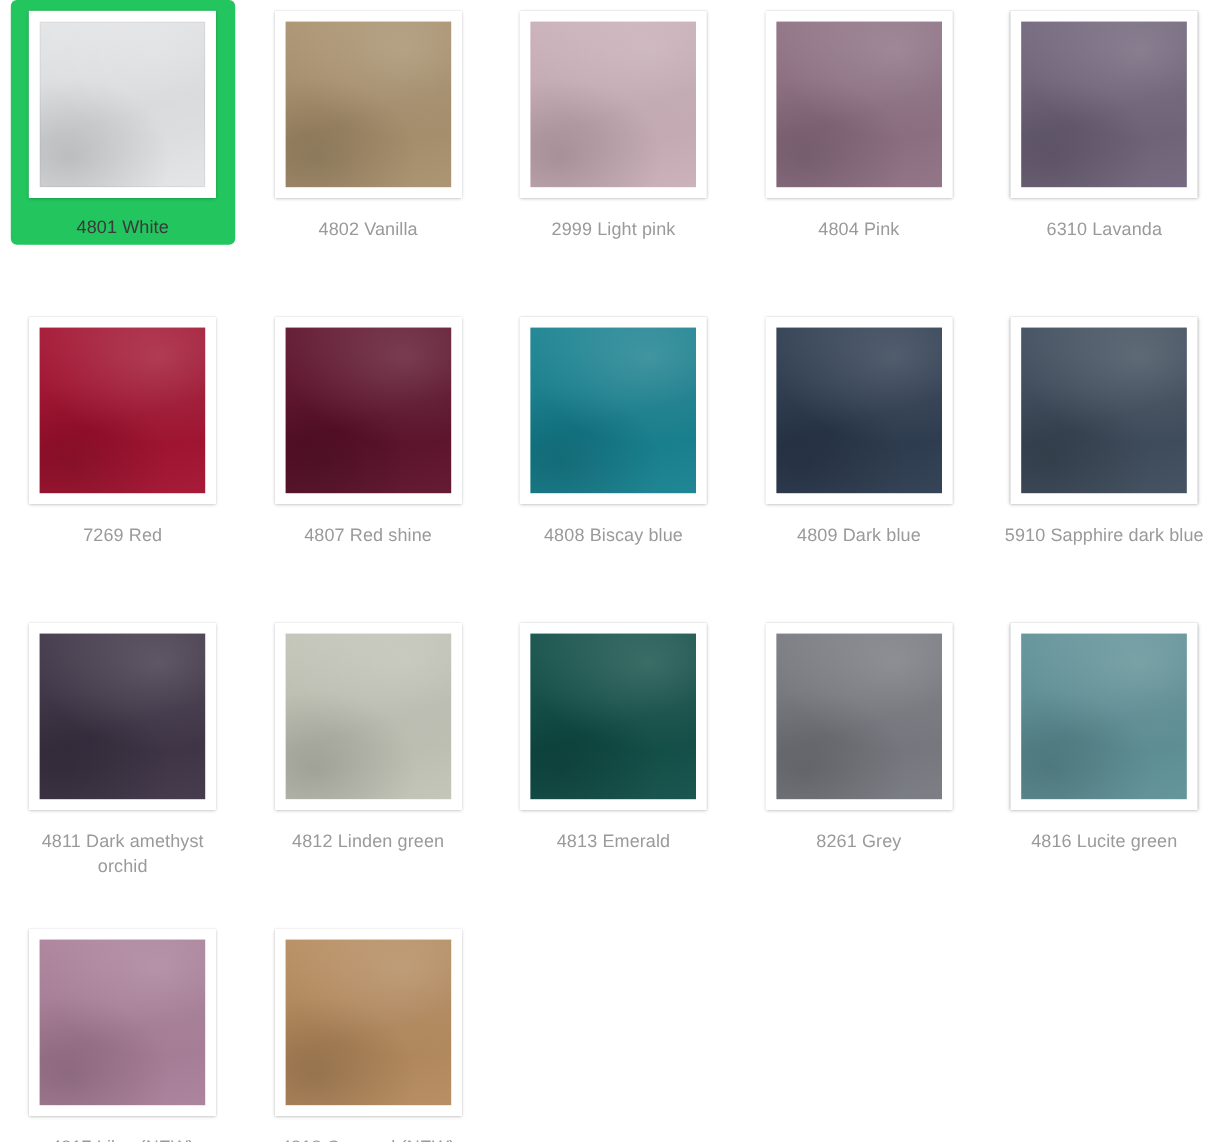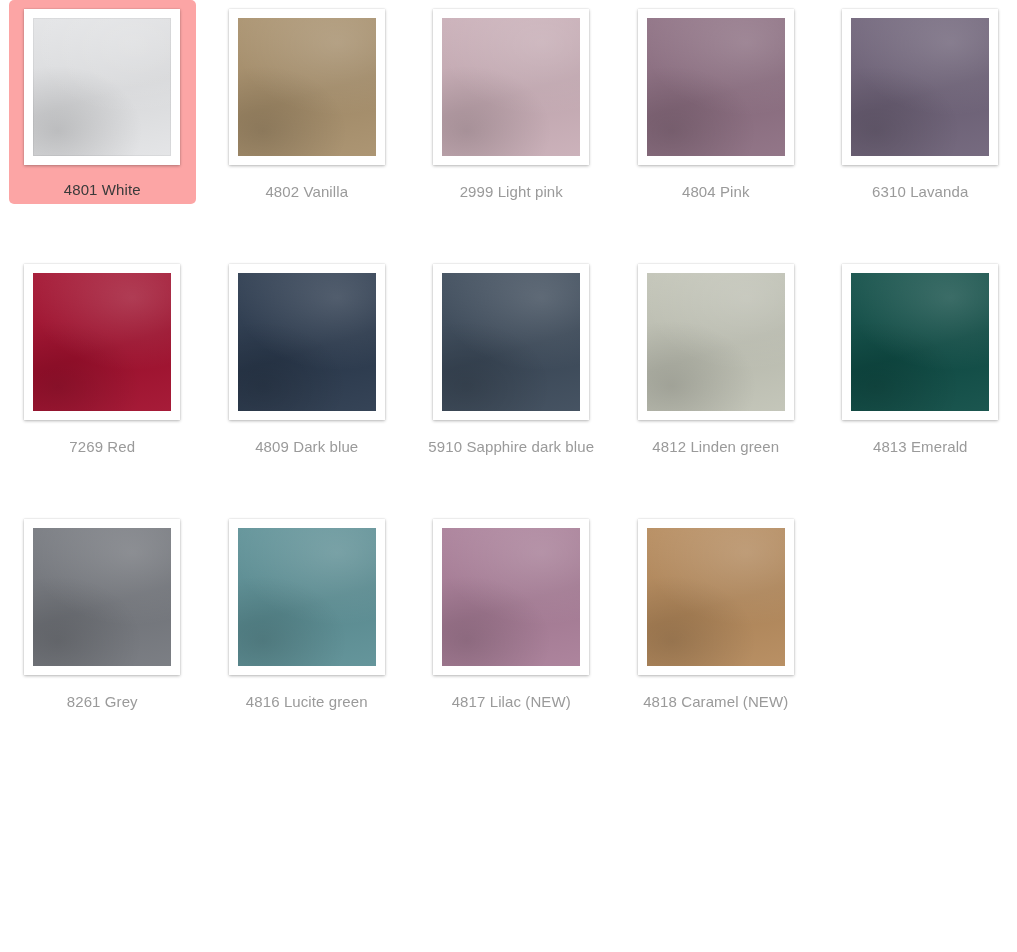--- a/index.html
+++ b/index.html
@@ -28,21 +28,21 @@
     position: relative;
     display: flex;
     flex-direction: column;
     align-items: center;
     padding-top: 9px;
     box-sizing: border-box;
     border-radius: 5px;
     margin: 0 4px;
   }
   .swatch-tile.is-selected {
-    background: #fca5a5;
+    background: #22c55e;
     height: 204px;
     padding-top: 9px;
     margin-left: 9px;
     margin-right: 9px;
     align-items: center;
   }
 
   
   .swatch-frame {
     width: 156px;
@@ -124,32 +124,50 @@
       <div class="swatch-label">6310 Lavanda</div>
     </div>
     <div class="swatch-tile">
       <div class="swatch-frame">
         <div class="swatch-chip" style="background: rgb(162, 16, 46);"></div>
       </div>
       <div class="swatch-label">7269 Red</div>
     </div>
     <div class="swatch-tile">
       <div class="swatch-frame">
+        <div class="swatch-chip" style="background: rgb(92, 16, 41);"></div>
+      </div>
+      <div class="swatch-label">4807 Red shine</div>
+    </div>
+    <div class="swatch-tile">
+      <div class="swatch-frame">
+        <div class="swatch-chip" style="background: rgb(21, 128, 143);"></div>
+      </div>
+      <div class="swatch-label">4808 Biscay blue</div>
+    </div>
+    <div class="swatch-tile">
+      <div class="swatch-frame">
         <div class="swatch-chip" style="background: rgb(43, 58, 78);"></div>
       </div>
       <div class="swatch-label">4809 Dark blue</div>
     </div>
     <div class="swatch-tile">
       <div class="swatch-frame">
         <div class="swatch-chip" style="background: rgb(60, 74, 90);"></div>
       </div>
       <div class="swatch-label">5910 Sapphire dark blue</div>
     </div>
     <div class="swatch-tile">
       <div class="swatch-frame">
+        <div class="swatch-chip" style="background: rgb(60, 50, 68);"></div>
+      </div>
+      <div class="swatch-label">4811 Dark amethyst orchid</div>
+    </div>
+    <div class="swatch-tile">
+      <div class="swatch-frame">
         <div class="swatch-chip" style="background: rgb(193, 195, 182);"></div>
       </div>
       <div class="swatch-label">4812 Linden green</div>
     </div>
     <div class="swatch-tile">
       <div class="swatch-frame">
         <div class="swatch-chip" style="background: rgb(15, 77, 70);"></div>
       </div>
       <div class="swatch-label">4813 Emerald</div>
     </div>

